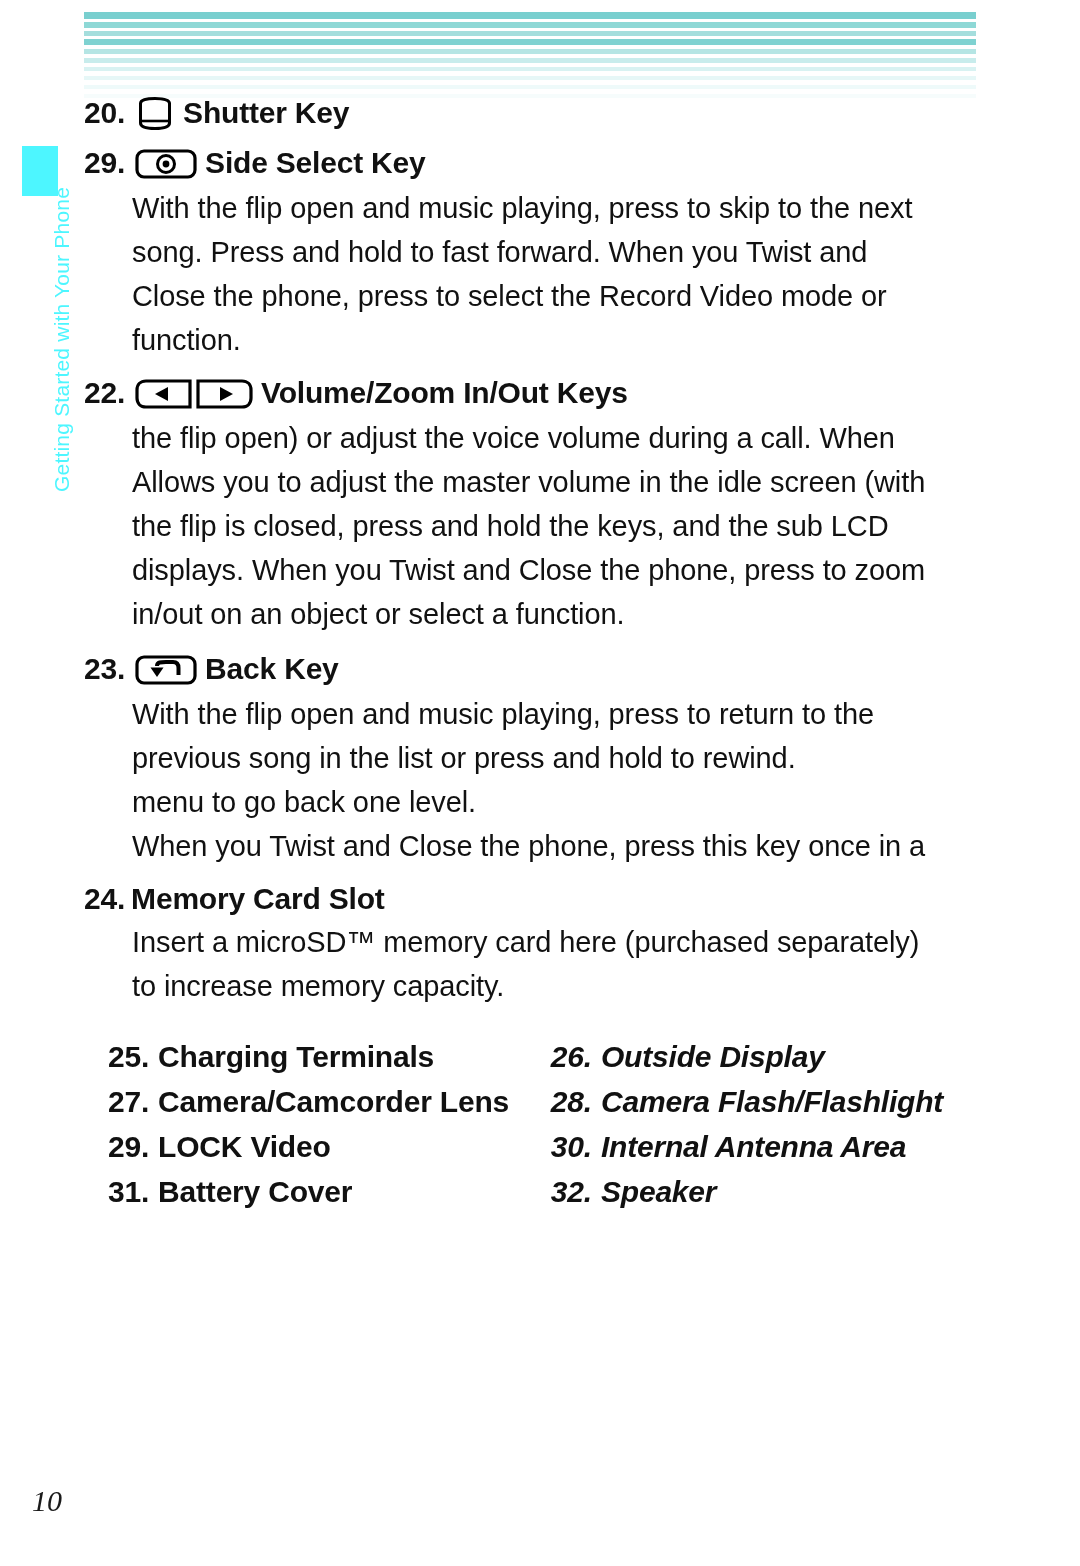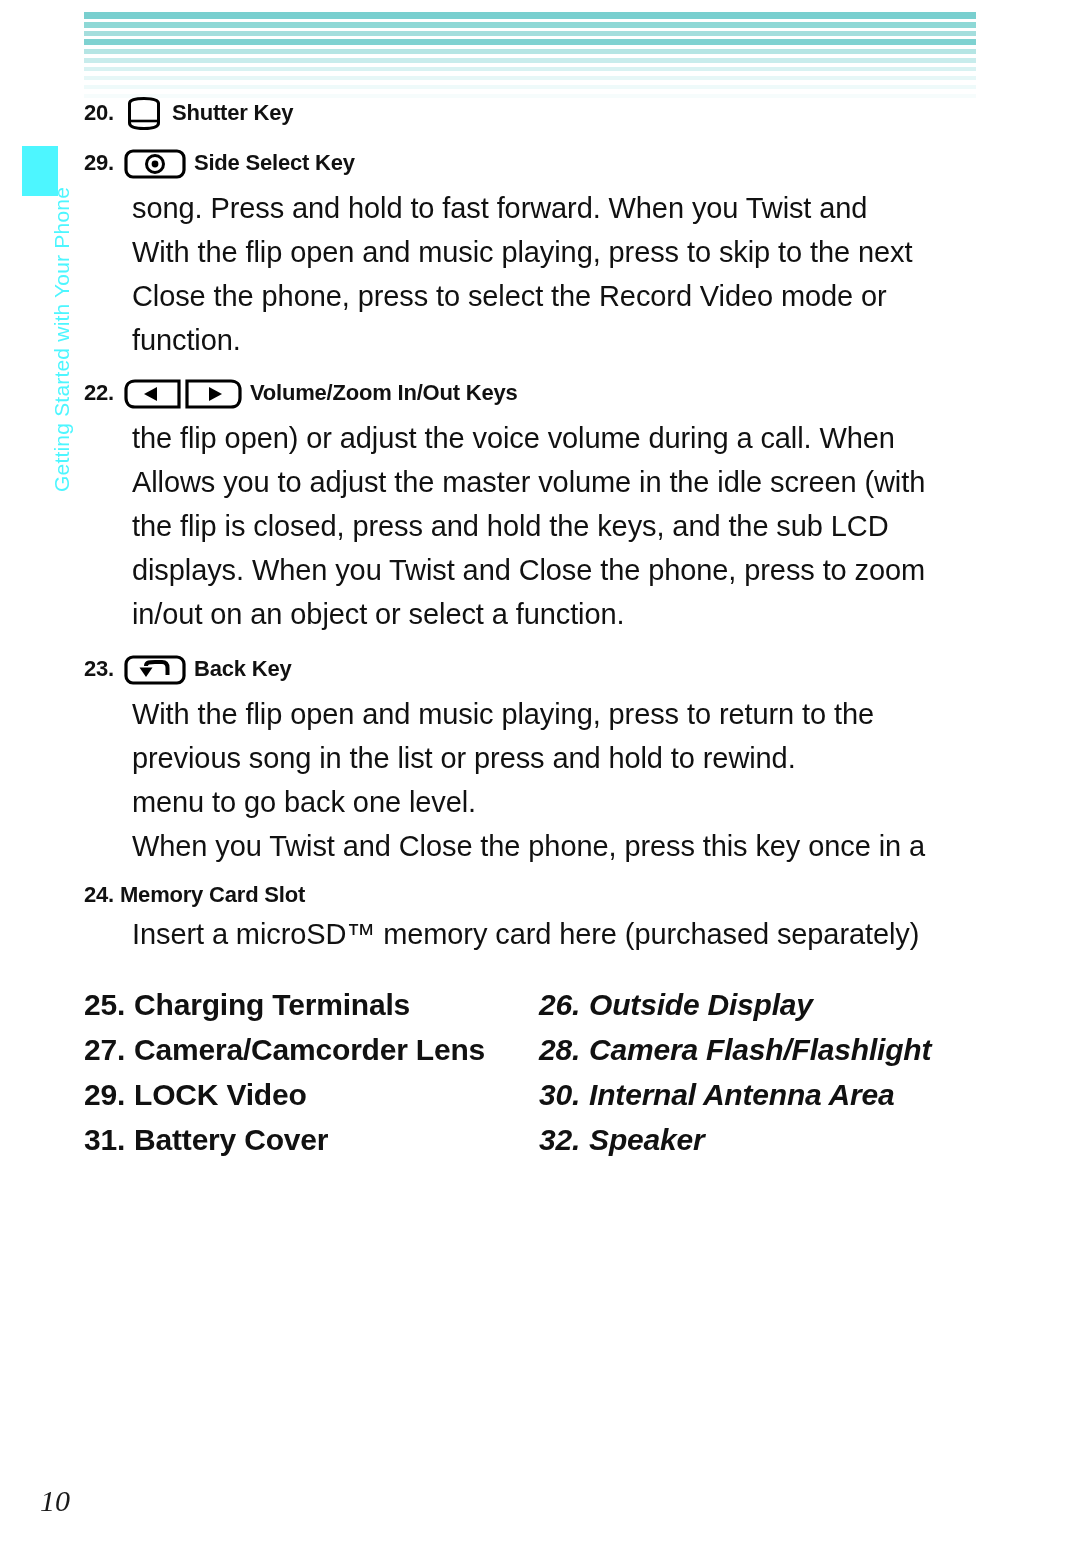--- a/index.html
+++ b/index.html
@@ -57,21 +57,21 @@
     left: 84px;
     top: 96px;
     width: 900px;
   }
 
   .entry { margin: 0 0 0 0; }
 
   .entry-head {
     display: flex;
     align-items: center;
-    font-size: 22px;
+    font-size: 30px;
     font-weight: bold;
     letter-spacing: -0.2px;
     line-height: 1.0;
     margin-bottom: 6px;
     white-space: nowrap;
   }
   .entry-num {
     font-weight: bold;
     margin-right: 6px;
   }
@@ -103,28 +103,28 @@
   }
   .pair-row {
     display: flex;
     font-size: 30px;
     font-weight: bold;
     line-height: 45px;
     letter-spacing: -0.2px;
     white-space: nowrap;
   }
   .pair-cell { display: flex; }
-  .pair-cell.left  { width: 455px; }
+  .pair-cell.left  { width: 455px; margin-left: 24px; }
   .pair-cell.right { width: 445px; font-style: italic; }
   .pair-num { margin-right: 9px; }
 
   
   #page-number {
     position: absolute;
-    left: 40px;
+    left: 32px;
     top: 1484px;
     font-family: "Liberation Serif", serif;
     font-style: italic;
     font-size: 30px;
     color: #1a1a1a;
   }
 
   svg { display: block; }
 </style>
 </head>
@@ -179,22 +179,22 @@
       <span class="icon-slot">
         <svg width="62" height="34" viewBox="0 0 62 34">
           <rect x="2" y="4" width="58" height="26" rx="7" ry="7" fill="#ffffff" stroke="#000000" stroke-width="3.2"></rect>
           <circle cx="31" cy="17" r="8.5" fill="none" stroke="#000000" stroke-width="3"></circle>
           <circle cx="31" cy="17" r="3.4" fill="#000000"></circle>
         </svg>
       </span>
       <span class="entry-title">Side Select Key</span>
     </div>
     <div class="entry-body">
+      <p>With the flip open and music playing, press to skip to the next</p>
       <p>song. Press and hold to fast forward. When you Twist and</p>
-      <p>With the flip open and music playing, press to skip to the next</p>
       <p>Close the phone, press to select the Record Video mode or</p>
       <p>function.</p>
     </div>
   </div>
 
   <div class="gap-a"></div>
 
   <div class="entry">
     <div class="entry-head">
       <span class="entry-num">22.</span>
@@ -243,20 +243,21 @@
 
   <div class="gap-b"></div>
 
   <div class="entry">
     <div class="entry-head">
       <span class="entry-num">24.</span>
       <span class="entry-title">Memory Card Slot</span>
     </div>
     <div class="entry-body">
       <p>Insert a microSD™ memory card here (purchased separately)</p>
+      <p>to increase memory capacity.</p>
     </div>
   </div>
 
   <div id="pair-list">
     <div class="pair-row">
       <div class="pair-cell left">
         <span class="pair-num">25.</span>
         <span>Charging Terminals</span>
       </div>
       <div class="pair-cell right">

